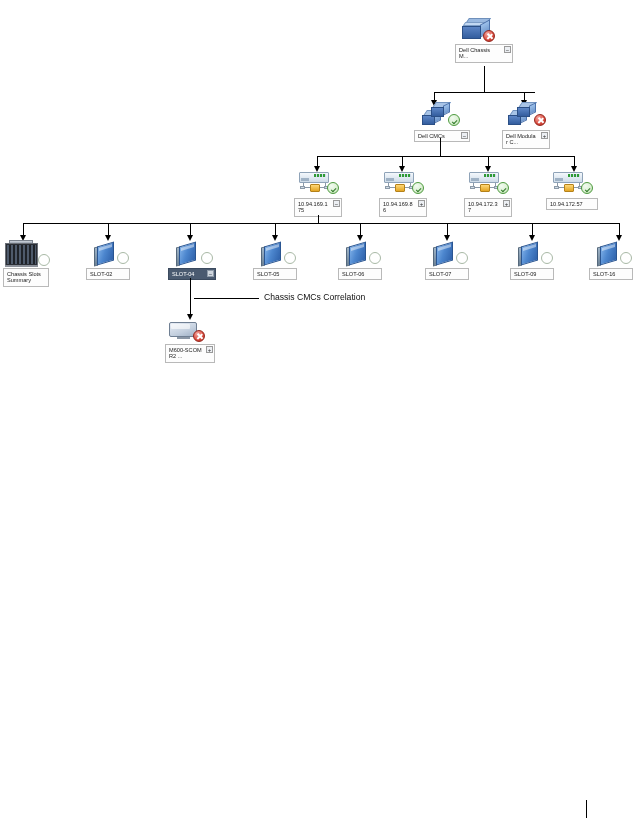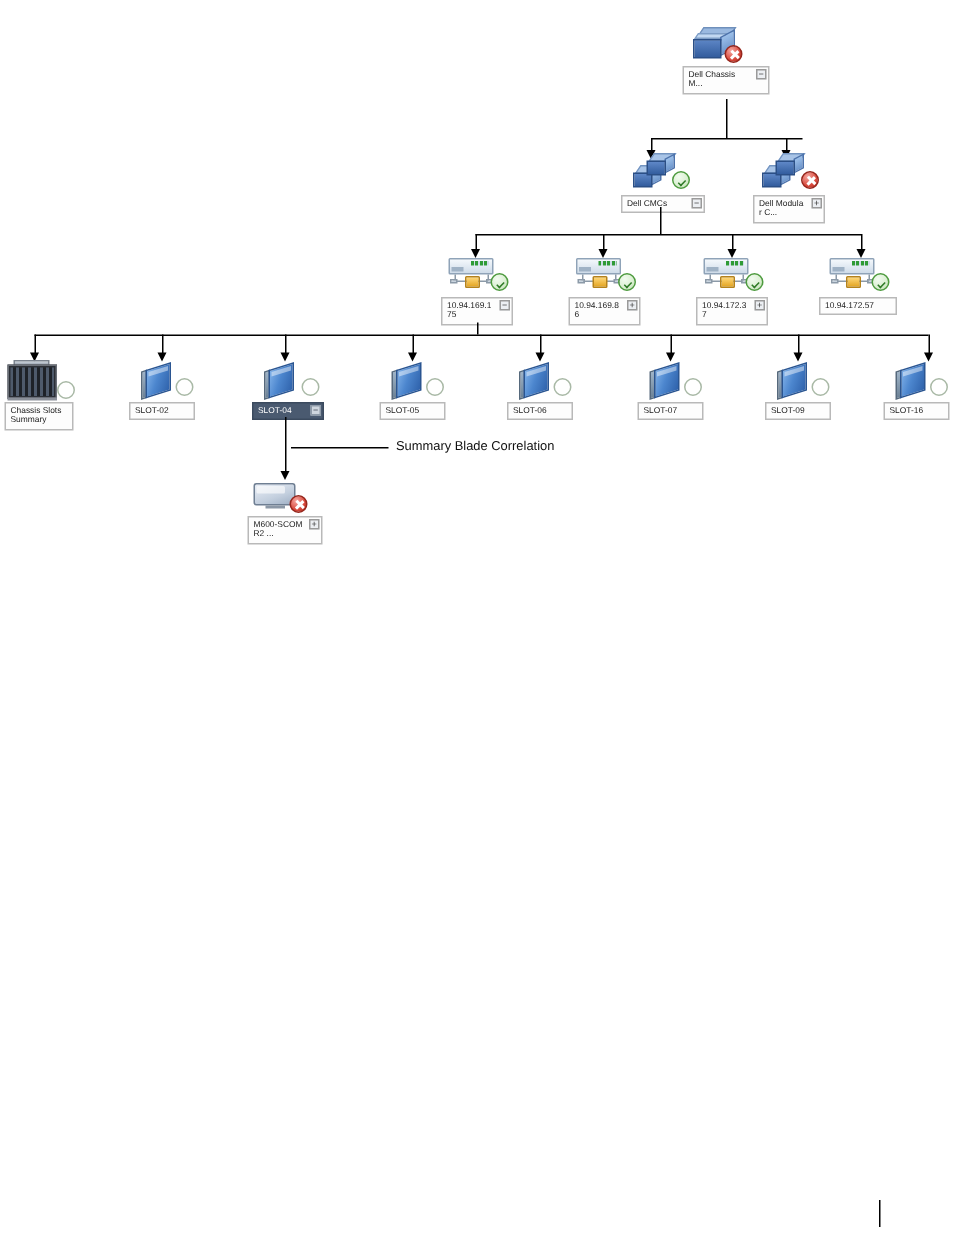--- a/index.html
+++ b/index.html
@@ -447,16 +447,16 @@
       </div>
       <div class="badge err" style="left:28px;top:12px;"></div>
     </div>
     <div class="label">
       <span>M600-SCOMR2 ...</span>
       <span class="chip">+</span>
     </div>
   </div>
 
   <div class="callout-line" style="left:194px;top:298px;width:65px;"></div>
-  <div class="callout-text" style="left:264px;top:292px;">Summary Blade Correlation</div>
+  <div class="callout-text" style="left:264px;top:292px;">Chassis CMCs Correlation</div>
 
   <div class="corner-mark" style="left:586px;top:800px;"></div>
 </div>
 
 </body></html>

